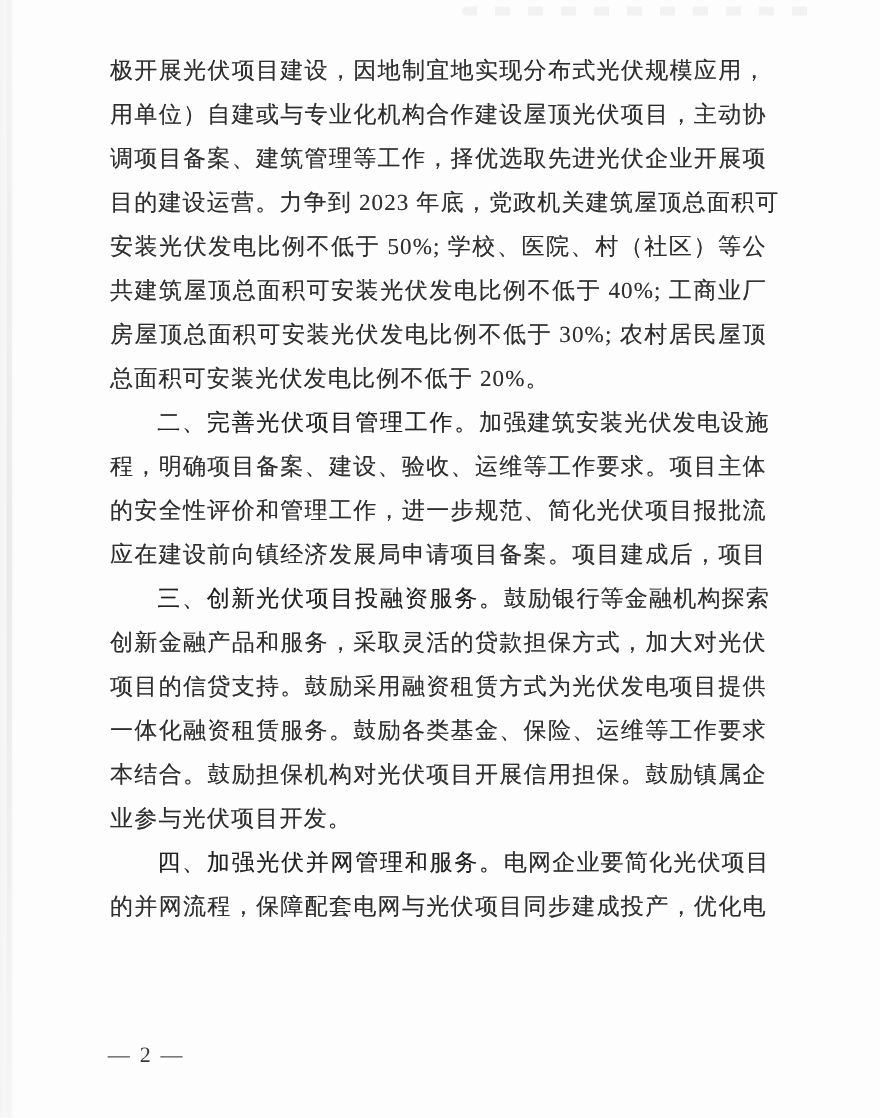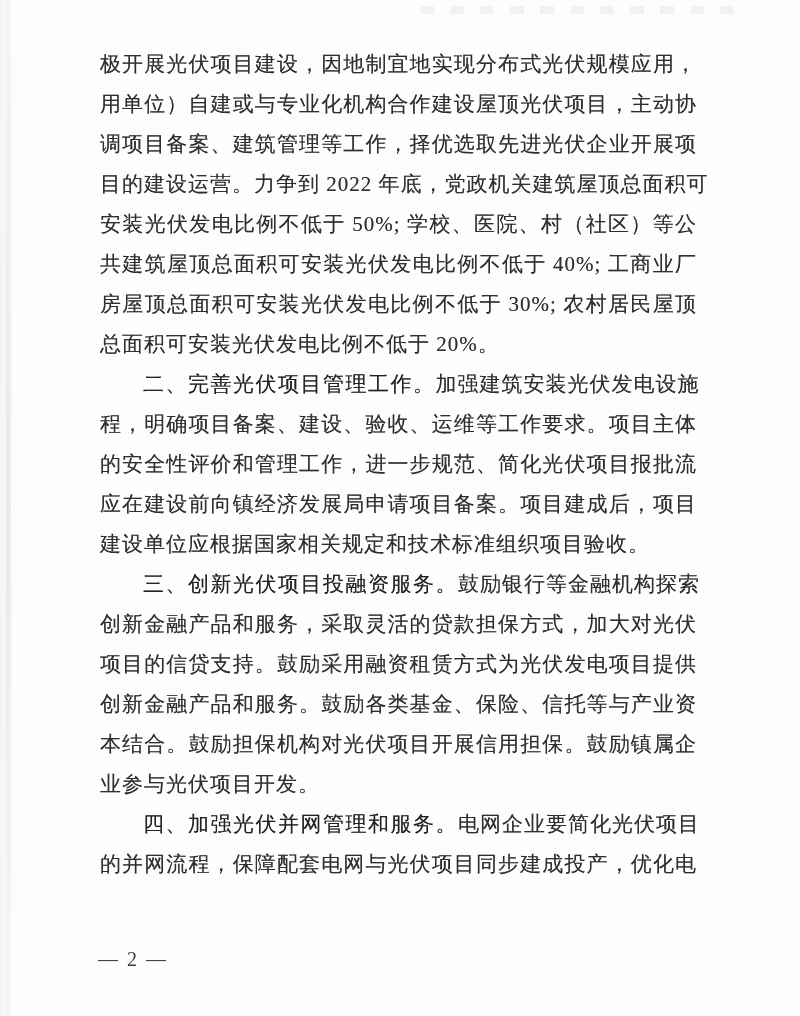--- a/index.html
+++ b/index.html
@@ -75,44 +75,43 @@
 <div class="page">
   <div class="scan-smudge-top"></div>
   <div class="scan-edge-left"></div>
 
   <div class="textblock">
 
     <div>
       <div class="ln">极开展光伏项目建设，因地制宜地实现分布式光伏规模应用，</div>
       <div class="ln">用单位）自建或与专业化机构合作建设屋顶光伏项目，主动协</div>
       <div class="ln">调项目备案、建筑管理等工作，择优选取先进光伏企业开展项</div>
-      <div class="ln">目的建设运营。力争到 2022 年底，党政机关建筑屋顶总面积可</div>
+      <div class="ln">目的建设运营。力争到 2023 年底，党政机关建筑屋顶总面积可</div>
       <div class="ln">安装光伏发电比例不低于 50%; 学校、医院、村（社区）等公</div>
       <div class="ln">共建筑屋顶总面积可安装光伏发电比例不低于 40%; 工商业厂</div>
       <div class="ln">房屋顶总面积可安装光伏发电比例不低于 30%; 农村居民屋顶</div>
       <div class="ln last">总面积可安装光伏发电比例不低于 20%。</div>
     </div>
 
     <div>
       <div class="ln ind">
         <span class="head">二、完善光伏项目管理工作。</span><span>加强建筑安装光伏发电设施</span>
       </div>
       <div class="ln">程，明确项目备案、建设、验收、运维等工作要求。项目主体</div>
       <div class="ln">的安全性评价和管理工作，进一步规范、简化光伏项目报批流</div>
       <div class="ln">应在建设前向镇经济发展局申请项目备案。项目建成后，项目</div>
-      <div class="ln last">建设单位应根据国家相关规定和技术标准组织项目验收。</div>
     </div>
 
     <div>
       <div class="ln ind">
         <span class="head">三、创新光伏项目投融资服务。</span><span>鼓励银行等金融机构探索</span>
       </div>
       <div class="ln">创新金融产品和服务，采取灵活的贷款担保方式，加大对光伏</div>
       <div class="ln">项目的信贷支持。鼓励采用融资租赁方式为光伏发电项目提供</div>
-      <div class="ln">创新金融产品和服务。鼓励各类基金、保险、信托等与产业资</div>
+      <div class="ln">一体化融资租赁服务。鼓励各类基金、保险、运维等工作要求</div>
       <div class="ln">本结合。鼓励担保机构对光伏项目开展信用担保。鼓励镇属企</div>
       <div class="ln last">业参与光伏项目开发。</div>
     </div>
 
     <div>
       <div class="ln ind">
         <span class="head">四、加强光伏并网管理和服务。</span><span>电网企业要简化光伏项目</span>
       </div>
       <div class="ln">的并网流程，保障配套电网与光伏项目同步建成投产，优化电</div>
     </div>

